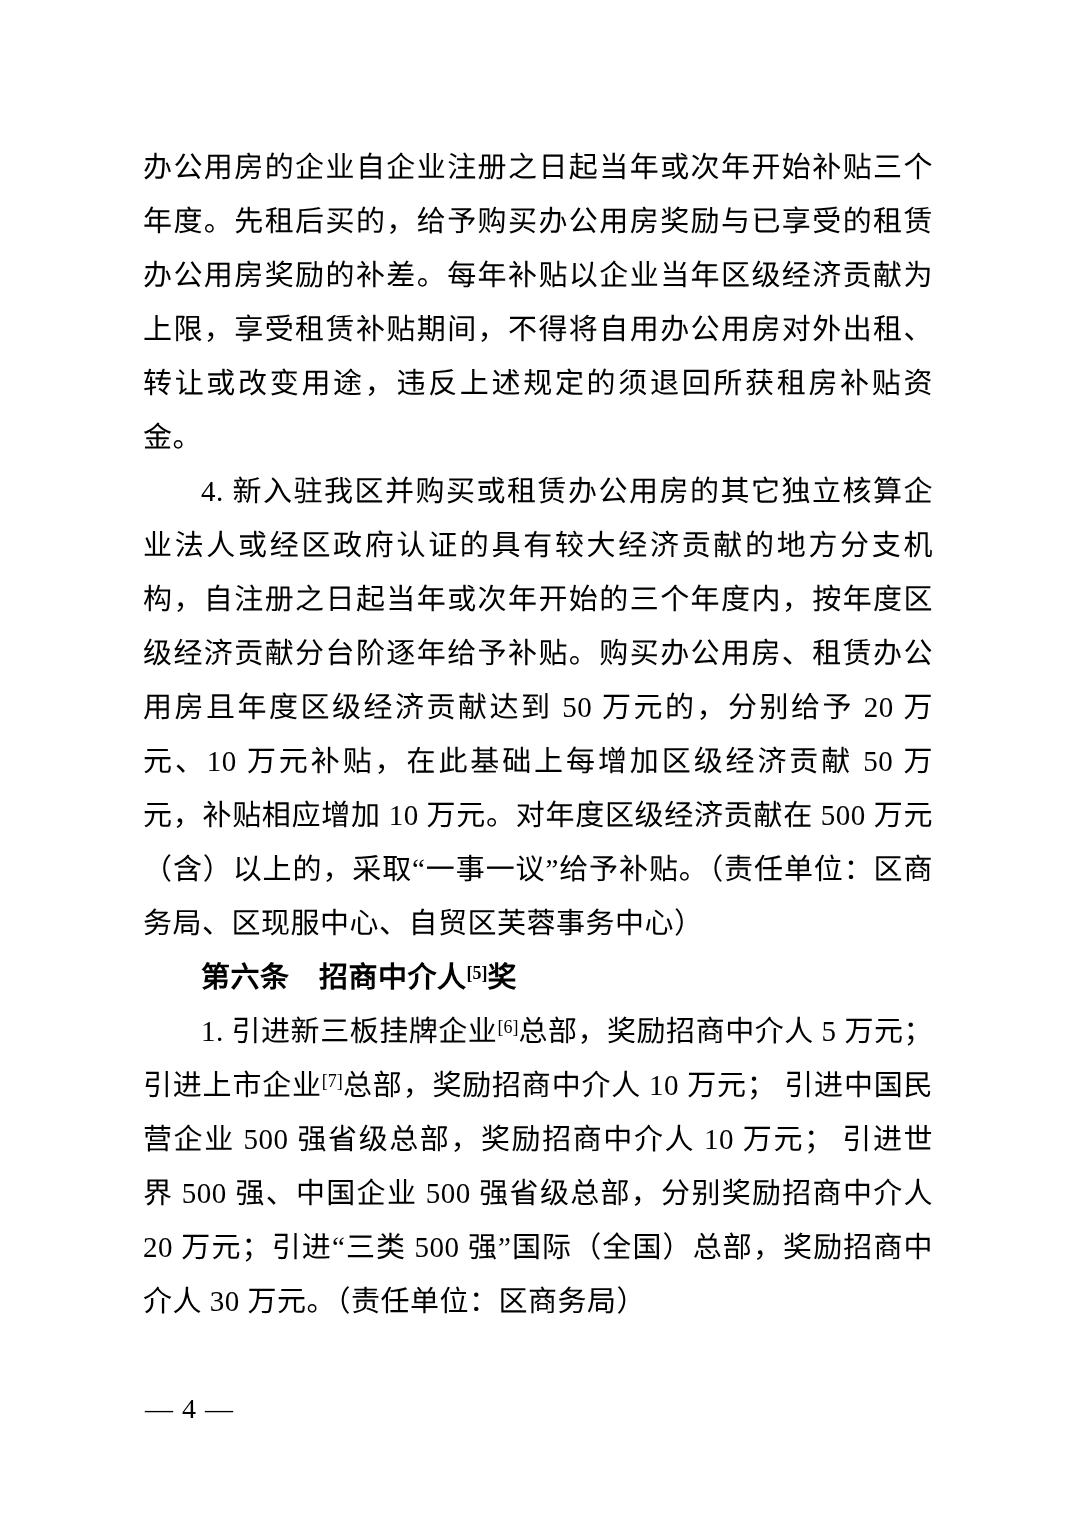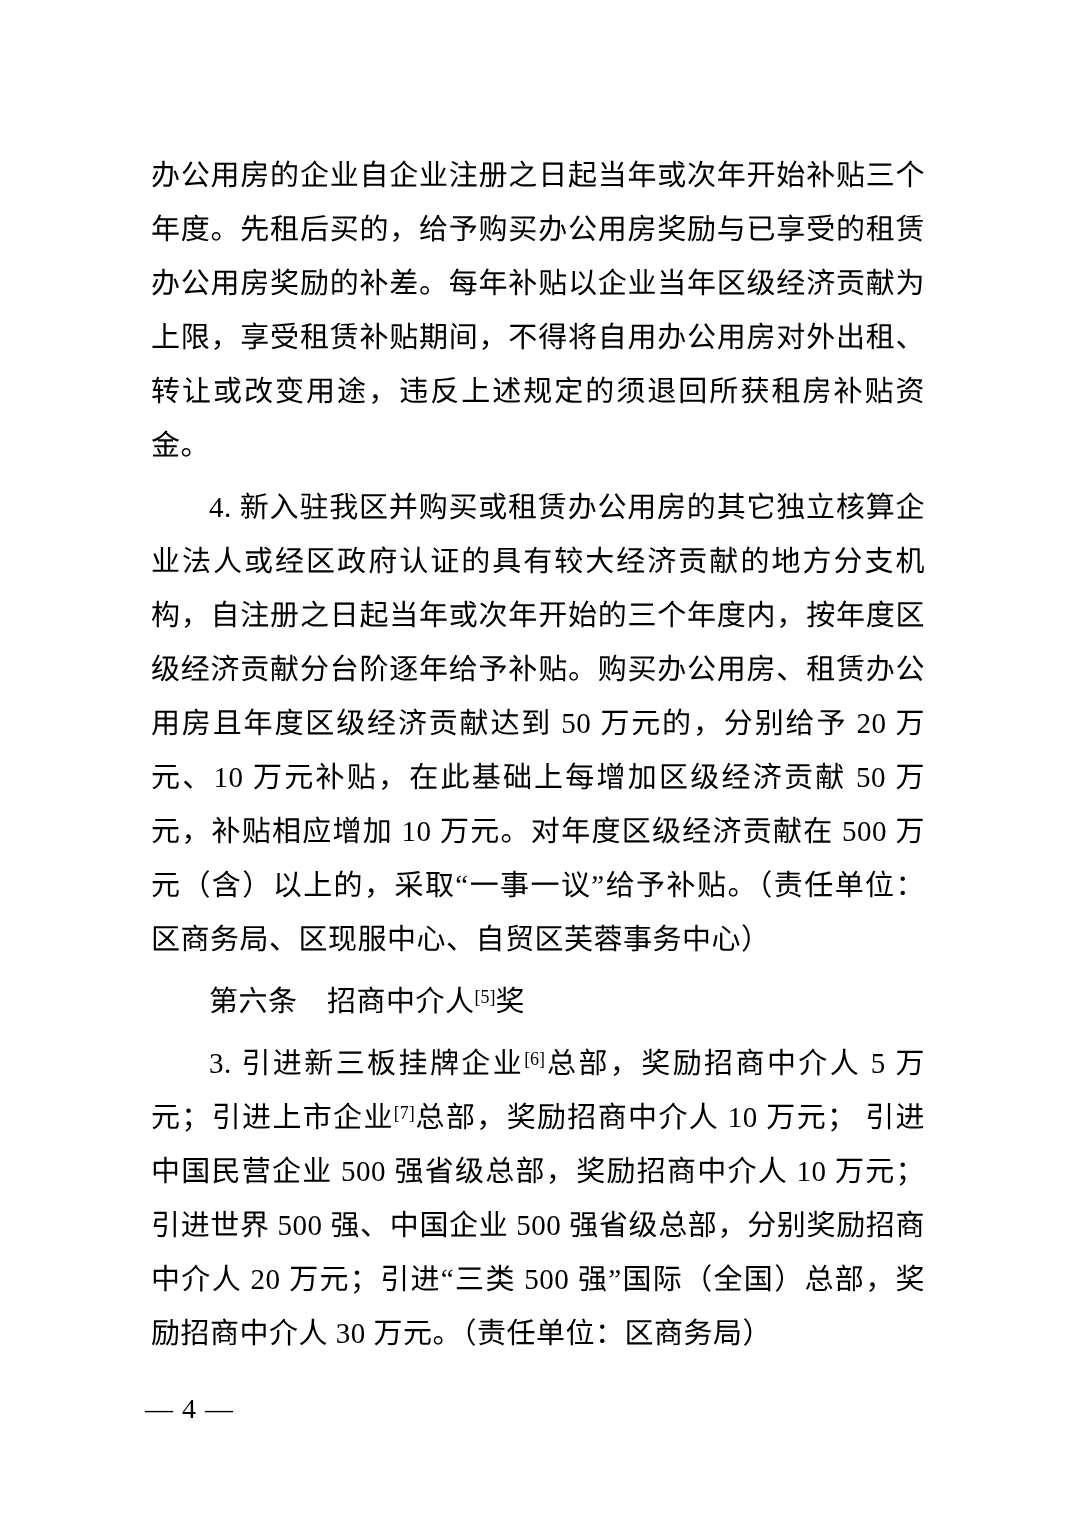--- a/index.html
+++ b/index.html
@@ -21,29 +21,29 @@
     left: 143px;
     top: 140px;
     width: 790px;
     font-size: 29px;
     line-height: 54px;
     text-align: justify;
     text-align-last: left;
     letter-spacing: 0.5px;
   }
   .doc-text p {
-    margin: 8px;
+    margin: 0;
     padding: 0;
     text-indent: 2em;
   }
   .doc-text p.no-indent {
     text-indent: 0;
   }
   .section-heading {
-    font-weight: normal;
+    font-weight: bold;
   }
   .footnote-sup {
     font-size: 0.62em;
     line-height: 0;
     vertical-align: 0.45em;
     letter-spacing: 0;
   }
   .page-number {
     position: absolute;
     left: 145px;
@@ -60,20 +60,20 @@
 <div class="page">
 
   <div class="doc-text">
 
     <p class="no-indent">办公用房的企业自企业注册之日起当年或次年开始补贴三个年度。先租后买的，给予购买办公用房奖励与已享受的租赁办公用房奖励的补差。每年补贴以企业当年区级经济贡献为上限，享受租赁补贴期间，不得将自用办公用房对外出租、转让或改变用途，违反上述规定的须退回所获租房补贴资金。</p>
 
     <p>4. 新入驻我区并购买或租赁办公用房的其它独立核算企业法人或经区政府认证的具有较大经济贡献的地方分支机构，自注册之日起当年或次年开始的三个年度内，按年度区级经济贡献分台阶逐年给予补贴。购买办公用房、租赁办公用房且年度区级经济贡献达到 50 万元的，分别给予 20 万元、10 万元补贴，在此基础上每增加区级经济贡献 50 万元，补贴相应增加 10 万元。对年度区级经济贡献在 500 万元（含）以上的，采取“一事一议”给予补贴。（责任单位：区商务局、区现服中心、自贸区芙蓉事务中心）</p>
 
     <p class="section-heading"><span>第六条　招商中介人</span><span class="footnote-sup">[5]</span><span>奖</span></p>
 
-    <p><span>3. 引进新三板挂牌企业</span><span class="footnote-sup">[6]</span><span>总部，奖励招商中介人 5 万元；引进上市企业</span><span class="footnote-sup">[7]</span><span>总部，奖励招商中介人 10 万元； 引进中国民营企业 500 强省级总部，奖励招商中介人 10 万元； 引进世界 500 强、中国企业 500 强省级总部，分别奖励招商中介人 20 万元；引进“三类 500 强”国际（全国）总部，奖励招商中介人 30 万元。（责任单位：区商务局）</span></p>
+    <p><span>1. 引进新三板挂牌企业</span><span class="footnote-sup">[6]</span><span>总部，奖励招商中介人 5 万元；引进上市企业</span><span class="footnote-sup">[7]</span><span>总部，奖励招商中介人 10 万元； 引进中国民营企业 500 强省级总部，奖励招商中介人 10 万元； 引进世界 500 强、中国企业 500 强省级总部，分别奖励招商中介人 20 万元；引进“三类 500 强”国际（全国）总部，奖励招商中介人 30 万元。（责任单位：区商务局）</span></p>
 
 
   </div>
 
   <div class="page-number">— 4 —</div>
 
 </div>
 
 </body></html>

